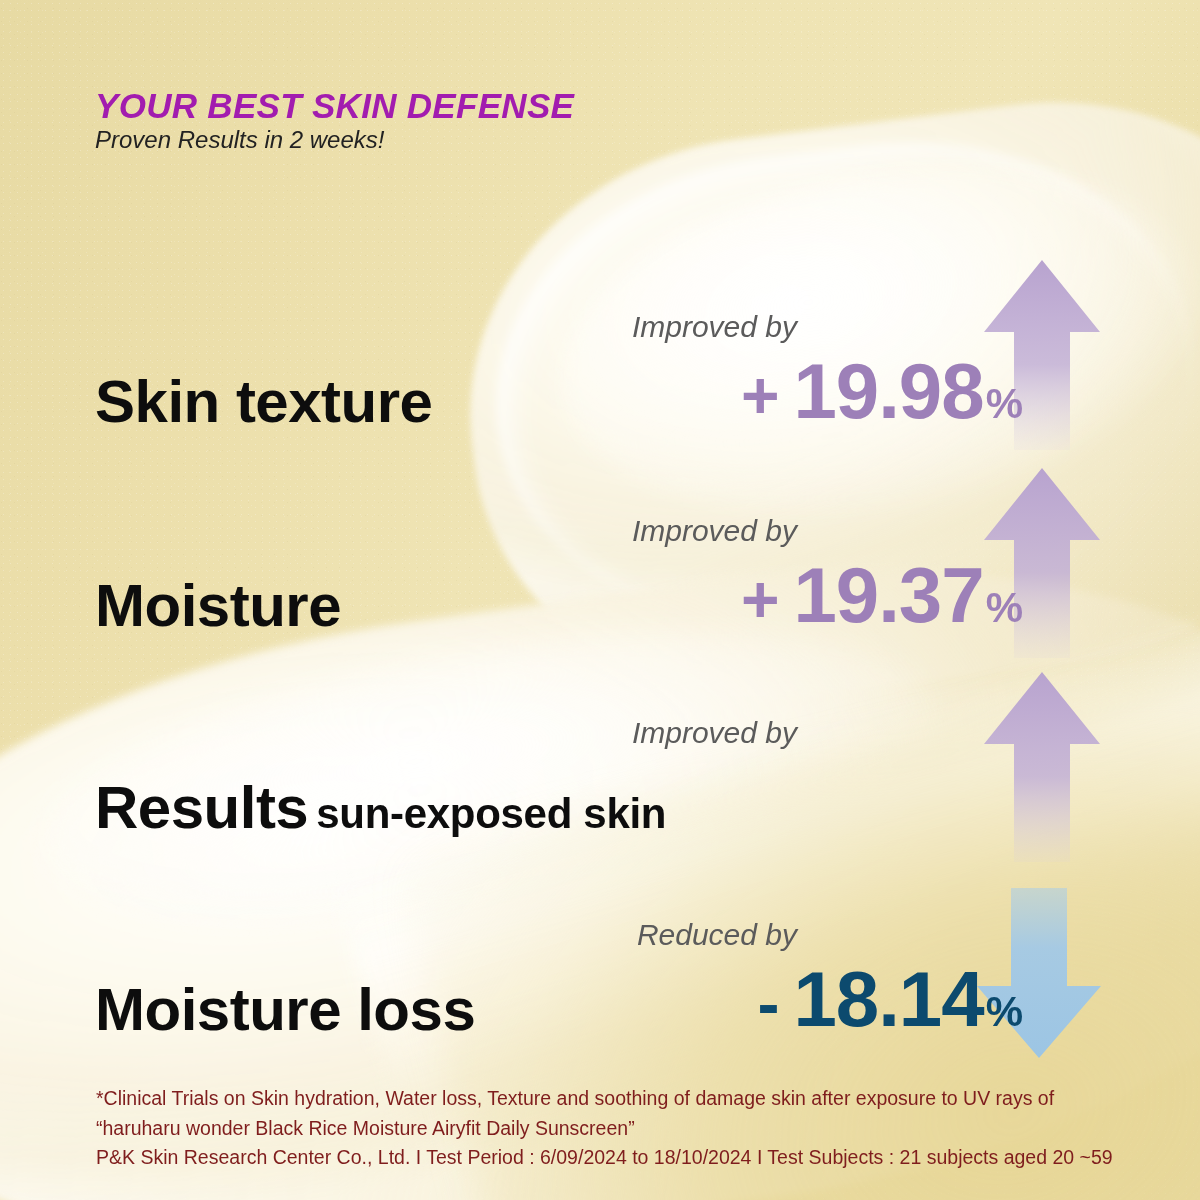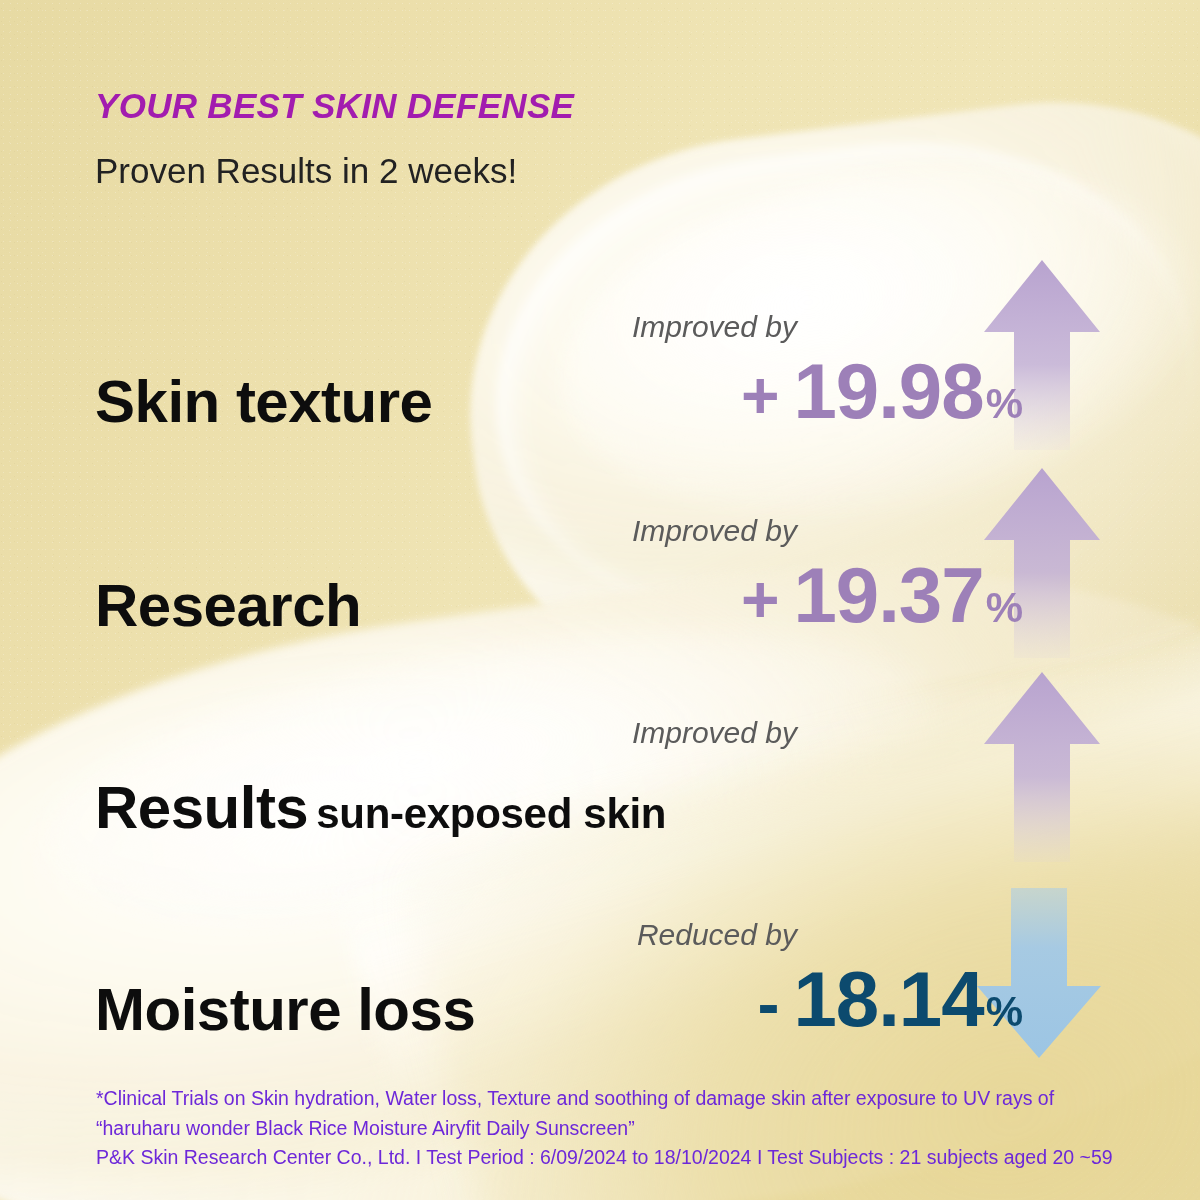--- a/index.html
+++ b/index.html
@@ -182,22 +182,23 @@
   .title {
     font-size: 35px;
     font-weight: bold;
     font-style: italic;
     color: #a21caf;
     letter-spacing: .3px;
     white-space: nowrap;
     line-height: 1.05;
   }
   .subtitle {
-    margin-top: 28px;
-    font-size: 35px;
+    margin-top: 2px;
+    font-size: 24px;
+    font-style: italic;
     color: #222222;
     white-space: nowrap;
     line-height: 1.05;
   }
 
   
   .arrow {
     position: absolute;
     pointer-events: none;
   }
@@ -295,21 +296,21 @@
   .div-2 { top: 650px; }
   .div-3 { top: 852px; }
   .div-4 { top: 1056px; }
 
   
   .footnote {
     position: absolute;
     left: 96px;
     top: 1084px;
     width: 1020px;
-    color: #6d28d9;
+    color: #7f1d1d;
     font-size: 19.5px;
     line-height: 1.52;
   }
   .footnote div { white-space: nowrap; }
 </style>
 </head>
 <body>
 
 <div id="poster">
 
@@ -391,21 +392,21 @@
         <div class="metric-value v-up">
           <span class="sign">+</span><span class="num">19.98</span><span class="pct">%</span>
         </div>
       </div>
     </div>
     <div class="divider div-1"></div>
 
     <div class="row row-2">
       <div class="row-inner">
         <div class="metric-label">
-          <span class="label-main">Research</span>
+          <span class="label-main">Moisture</span>
         </div>
         <div class="metric-caption">Improved by</div>
         <div class="metric-value v-up">
           <span class="sign">+</span><span class="num">19.37</span><span class="pct">%</span>
         </div>
       </div>
     </div>
     <div class="divider div-2"></div>
 
     <div class="row row-3">

